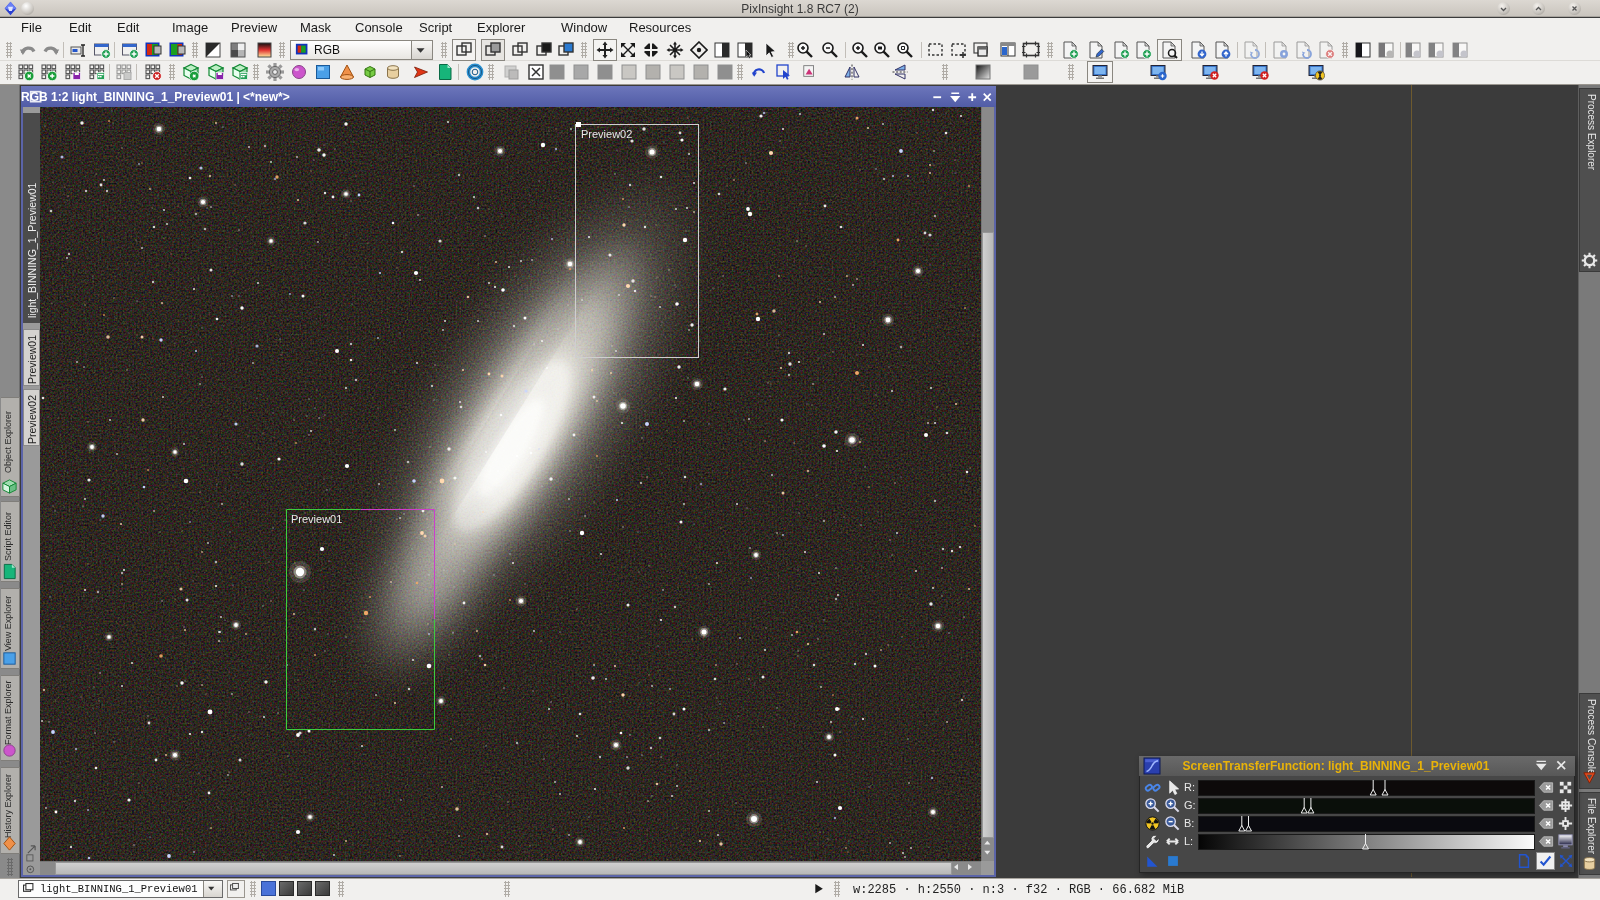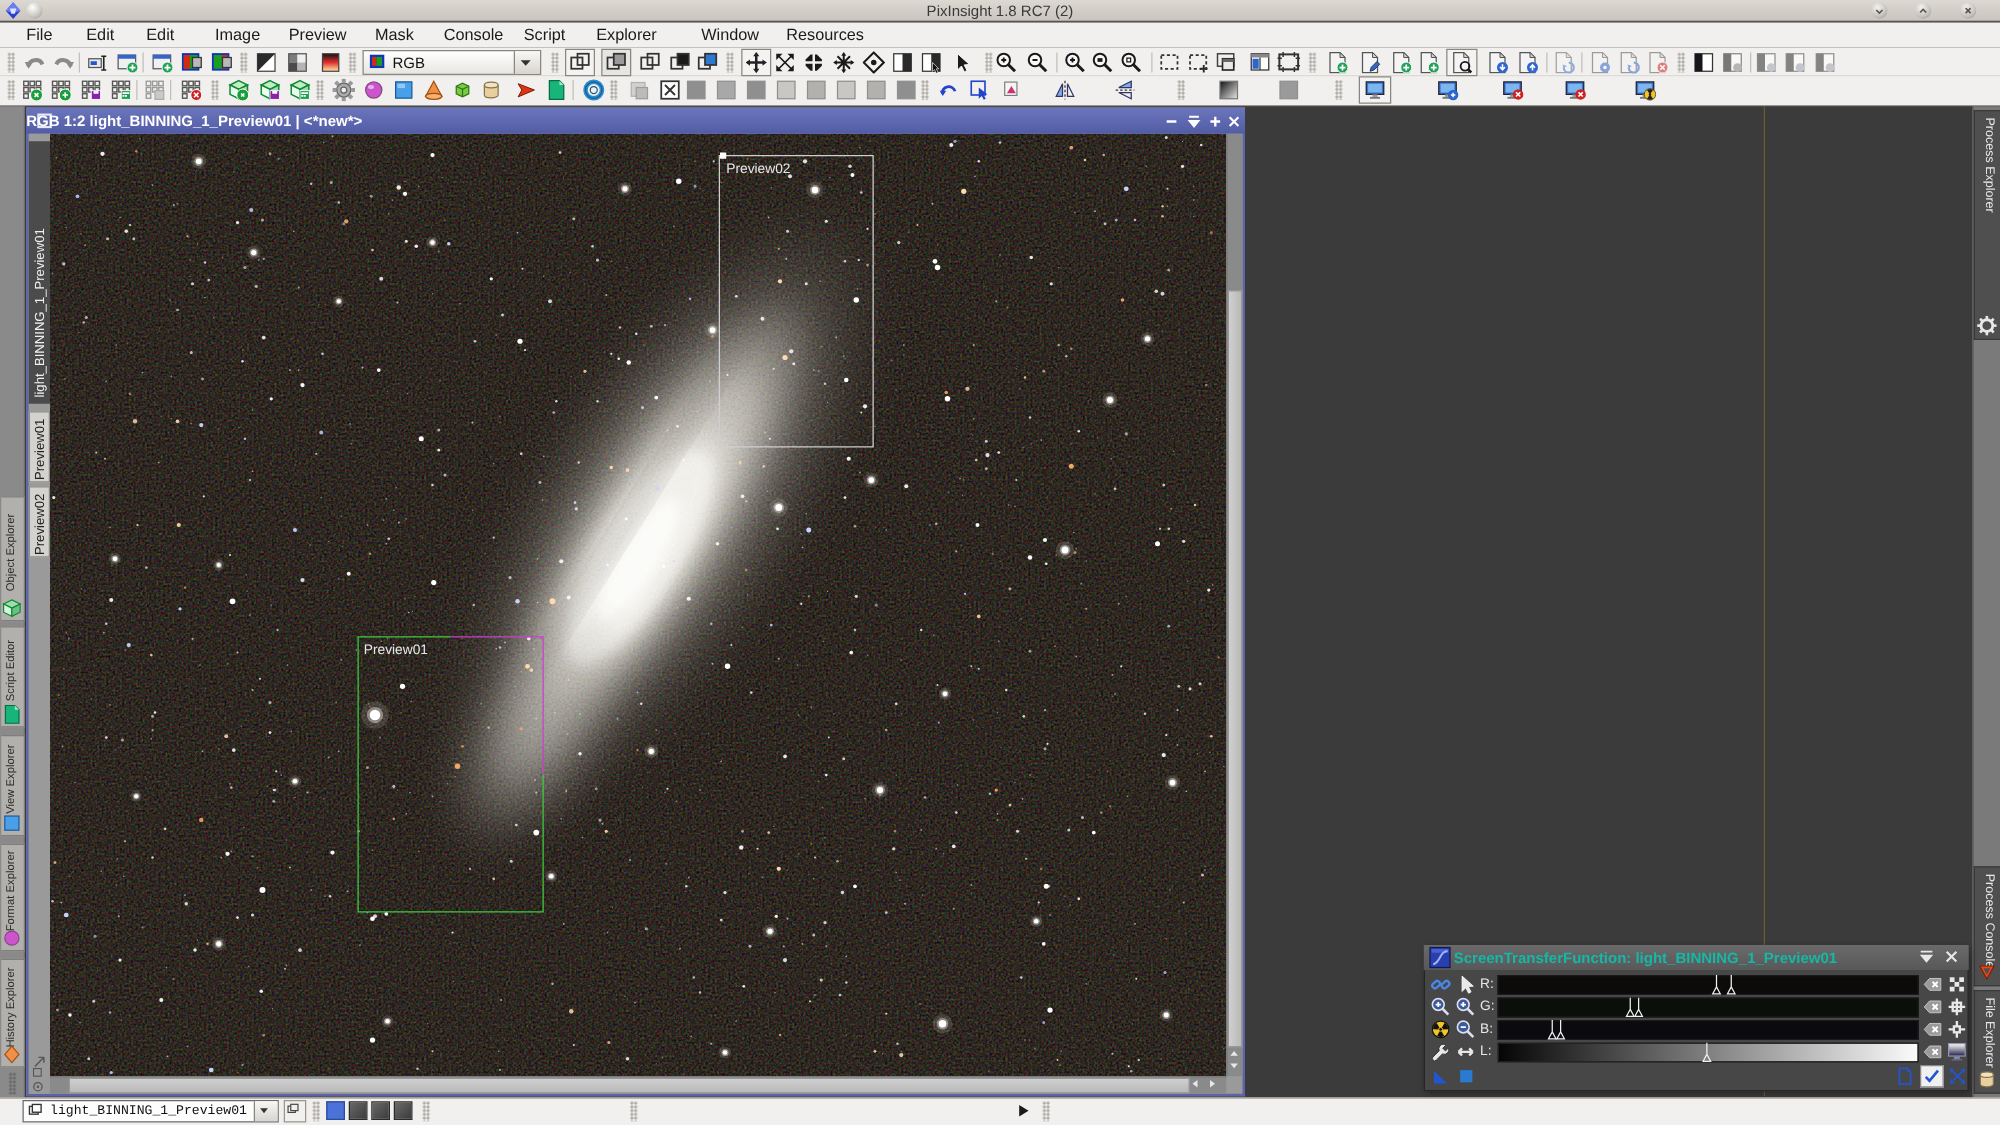--- a/index.html
+++ b/index.html
@@ -1802,21 +1802,21 @@
 <svg style="position:absolute;left:966px;top:863px" width="12" height="12" viewBox="0 0 18 18">
       <path d="M9 6 L3 1.5 V10.5 Z" fill="#e8e8e8"></path>
     </svg>
 <div style="position:absolute;left:1139px;top:756px;width:436px;height:117px;background:#474747;border:1px solid #252525;box-shadow:2px 2px 6px rgba(0,0,0,0.4);"></div>
 <div style="position:absolute;left:1139px;top:756px;width:436px;height:20px;background:linear-gradient(#6a6a6a,#585858);"></div>
 <svg style="position:absolute;left:1143px;top:757px" width="18" height="18" viewBox="0 0 18 18">
       <rect x="1" y="1" width="16" height="16" fill="#2a3fae" stroke="#0f1a55"></rect>
       <rect x="2.2" y="2.2" width="13.6" height="3" fill="#4a5fd0"></rect>
       <path d="M3.5 14.5 C6 14 8 11 9.5 8 C11 5.2 13 4 15 3.8" fill="none" stroke="#9fb6ff" stroke-width="1.6"></path>
     </svg>
-<div style="position:absolute;left:1163px;top:759px;width:346px;height:15px;color:#14b8a6;font-weight:bold;font-size:12px;">ScreenTransferFunction: light_BINNING_1_Preview01</div>
+<div style="position:absolute;left:1163px;top:759px;width:346px;height:15px;color:#eab308;font-weight:bold;font-size:12px;text-align:center;">ScreenTransferFunction: light_BINNING_1_Preview01</div>
 <svg style="position:absolute;left:1535px;top:759px" width="14" height="14" viewBox="0 0 18 18">
       <path d="M2 3 h12 M8 13 L3 7 h10 z" stroke="#e8e8e8" stroke-width="1.8" fill="#e8e8e8"></path>
     </svg>
 <svg style="position:absolute;left:1555px;top:759px" width="14" height="14" viewBox="0 0 18 18">
       <path d="M3 3 l10 10 M13 3 L3 13" stroke="#e8e8e8" stroke-width="2.2"></path>
     </svg>
 <svg style="position:absolute;left:1144px;top:779px" width="17" height="17" viewBox="0 0 18 18">
       <g stroke="#4a86e8" stroke-width="2" fill="none">
         <rect x="1.5" y="7" width="7" height="4.5" rx="2.2" transform="rotate(-40 5 9)"></rect>
         <rect x="9.5" y="7" width="7" height="4.5" rx="2.2" transform="rotate(-40 13 9)"></rect>
@@ -1976,12 +1976,13 @@
 <div style="position:absolute;left:261px;top:881px;width:15px;height:15px;background:#4a72d8;border:1px solid #2a4a9a;"></div>
 <div style="position:absolute;left:279px;top:881px;width:15px;height:15px;background:linear-gradient(135deg,#6a6a6a,#3a3a3a);border:1px solid #2a2a2a;"></div>
 <div style="position:absolute;left:297px;top:881px;width:15px;height:15px;background:linear-gradient(135deg,#6a6a6a,#3a3a3a);border:1px solid #2a2a2a;"></div>
 <div style="position:absolute;left:315px;top:881px;width:15px;height:15px;background:linear-gradient(135deg,#6a6a6a,#3a3a3a);border:1px solid #2a2a2a;"></div>
 <div style="position:absolute;left:338px;top:881px;width:6px;height:16px;background-image:radial-gradient(circle at 1.5px 1.5px,#b0aca6 1.1px,transparent 1.3px);background-size:3px 3px;"></div>
 <div style="position:absolute;left:504px;top:881px;width:6px;height:16px;background-image:radial-gradient(circle at 1.5px 1.5px,#b0aca6 1.1px,transparent 1.3px);background-size:3px 3px;"></div>
 <svg style="position:absolute;left:812px;top:882px" width="15" height="15" viewBox="0 0 18 18">
       <path d="M4 2.5 L13 8 L4 13.5 Z" fill="#1a1a1a"></path>
     </svg>
 <div style="position:absolute;left:834px;top:881px;width:6px;height:16px;background-image:radial-gradient(circle at 1.5px 1.5px,#b0aca6 1.1px,transparent 1.3px);background-size:3px 3px;"></div>
+<div class="mono" style="position:absolute;left:853px;top:883px;width:500px;height:15px;font-size:12px;color:#222;">w:2285 · h:2550 · n:3 · f32 · RGB · 66.682 MiB</div>
 </div>
 </body></html>

